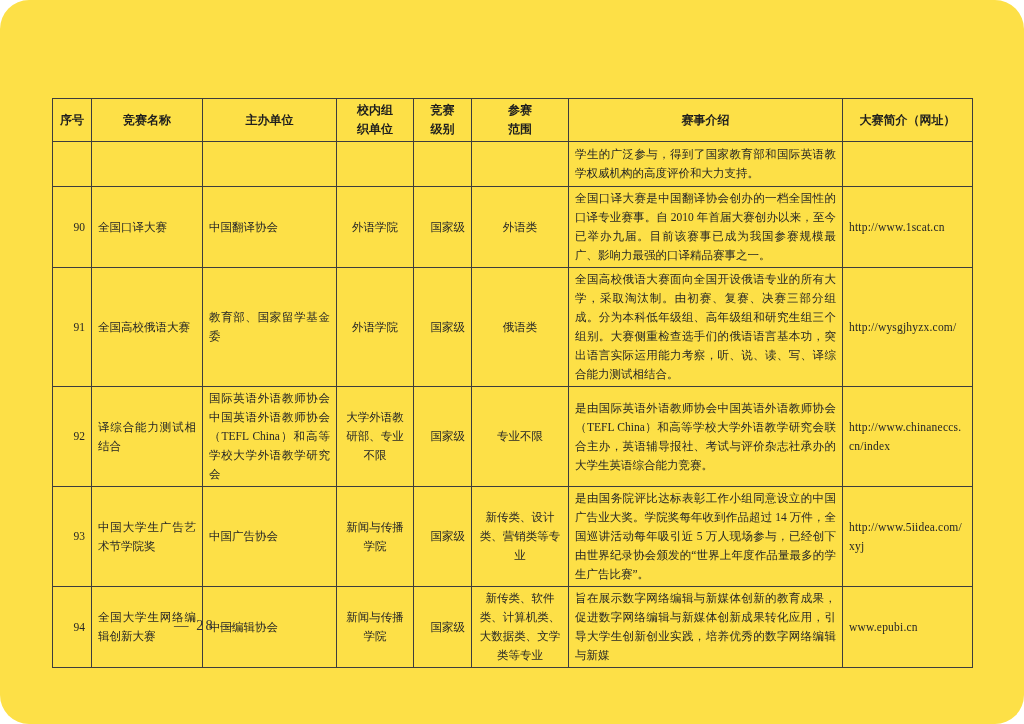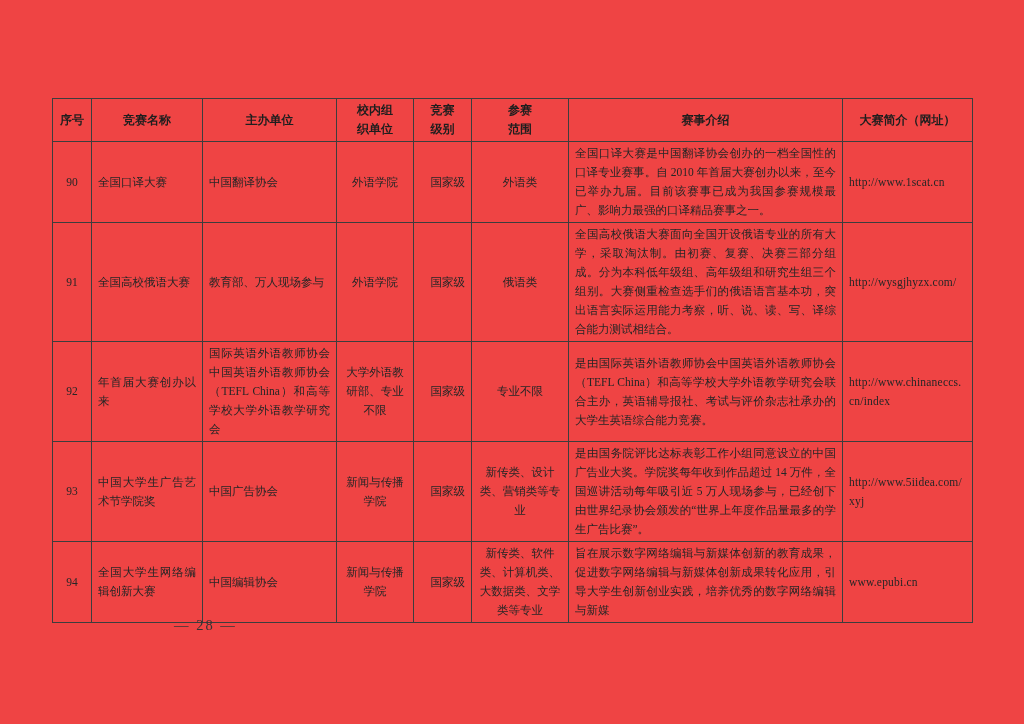--- a/index.html
+++ b/index.html
@@ -1,34 +1,35 @@
 <!DOCTYPE html>
 <html><head>
 <meta charset="utf-8">
 <style>
   html,body { margin:0; padding:0; background:#ffffff; }
   .page {
-    position:relative; width:1024px; height:724px; background:#ef4444;
+    position:relative; width:1024px; height:724px; background:#fde047;
     font-family:"Liberation Serif","DejaVu Serif",serif; color:#262626;
     overflow:hidden;
+    border-radius:29px;
   }
   table.comp-table {
     position:absolute; left:52px; top:98px; width:920px;
     border-collapse:collapse; table-layout:fixed;
   }
   .comp-table td, .comp-table th {
     border:1px solid #3d3d3d;
     font-size:11.5px; line-height:19px;
     padding:2px 6px; vertical-align:middle; overflow:hidden;
     font-weight:normal;
   }
   .comp-table th {
     font-weight:bold; text-align:center; font-size:12px; color:#1e1e1e;
   }
-  .c-no    { text-align:center; padding:2px 2px; }
+  .c-no    { text-align:right; padding:2px 2px; }
   .c-name  { text-align:justify; padding:2px 7px; }
   .c-org   { text-align:justify; padding:2px 4px;margin-top:11px; }
   .c-campus{ text-align:center;  padding:2px 5px; }
   .c-level { text-align:right;  padding:2px 2px; }
   .c-scope { text-align:center;  padding:2px 5px; }
   .c-desc  { text-align:justify; padding:2px 6px; }
   .c-url   { text-align:left; word-break:break-all; padding:2px 5px; letter-spacing:0.2px; }
   .page-num {
     position:absolute; left:146px; top:617px;
     font-size:14.5px; letter-spacing:2px; color:#333333;margin-left:28px;
@@ -65,46 +66,56 @@
         <div>级别</div>
       </th>
       <th>
         <div>参赛</div>
         <div>范围</div>
       </th>
       <th>赛事介绍</th>
       <th>大赛简介（网址）</th>
     </tr>
 
+    <tr style="height:45px">
+      <td class="c-no"></td>
+      <td class="c-name"></td>
+      <td class="c-org"></td>
+      <td class="c-campus"></td>
+      <td class="c-level"></td>
+      <td class="c-scope"></td>
+      <td class="c-desc">学生的广泛参与，得到了国家教育部和国际英语教学权威机构的高度评价和大力支持。</td>
+      <td class="c-url"></td>
+    </tr>
 
     <tr style="height:75px">
       <td class="c-no">90</td>
       <td class="c-name">全国口译大赛</td>
       <td class="c-org">中国翻译协会</td>
       <td class="c-campus">外语学院</td>
       <td class="c-level">国家级</td>
       <td class="c-scope">外语类</td>
       <td class="c-desc">全国口译大赛是中国翻译协会创办的一档全国性的口译专业赛事。自 2010 年首届大赛创办以来，至今已举办九届。目前该赛事已成为我国参赛规模最广、影响力最强的口译精品赛事之一。</td>
       <td class="c-url">http://www.1scat.cn</td>
     </tr>
 
     <tr style="height:113px">
       <td class="c-no">91</td>
       <td class="c-name">全国高校俄语大赛</td>
-      <td class="c-org">教育部、万人现场参与</td>
+      <td class="c-org">教育部、国家留学基金委</td>
       <td class="c-campus">外语学院</td>
       <td class="c-level">国家级</td>
       <td class="c-scope">俄语类</td>
       <td class="c-desc">全国高校俄语大赛面向全国开设俄语专业的所有大学，采取淘汰制。由初赛、复赛、决赛三部分组成。分为本科低年级组、高年级组和研究生组三个组别。大赛侧重检查选手们的俄语语言基本功，突出语言实际运用能力考察，听、说、读、写、译综合能力测试相结合。</td>
       <td class="c-url">http://wysgjhyzx.com/</td>
     </tr>
 
     <tr style="height:82px">
       <td class="c-no">92</td>
-      <td class="c-name">年首届大赛创办以来</td>
+      <td class="c-name">译综合能力测试相结合</td>
       <td class="c-org">国际英语外语教师协会中国英语外语教师协会（TEFL China）和高等学校大学外语教学研究会</td>
       <td class="c-campus">大学外语教研部、专业不限</td>
       <td class="c-level">国家级</td>
       <td class="c-scope">专业不限</td>
       <td class="c-desc">是由国际英语外语教师协会中国英语外语教师协会（TEFL China）和高等学校大学外语教学研究会联合主办，英语辅导报社、考试与评价杂志社承办的大学生英语综合能力竞赛。</td>
       <td class="c-url">http://www.chinaneccs.cn/index</td>
     </tr>
 
     <tr style="height:90px">
       <td class="c-no">93</td>

